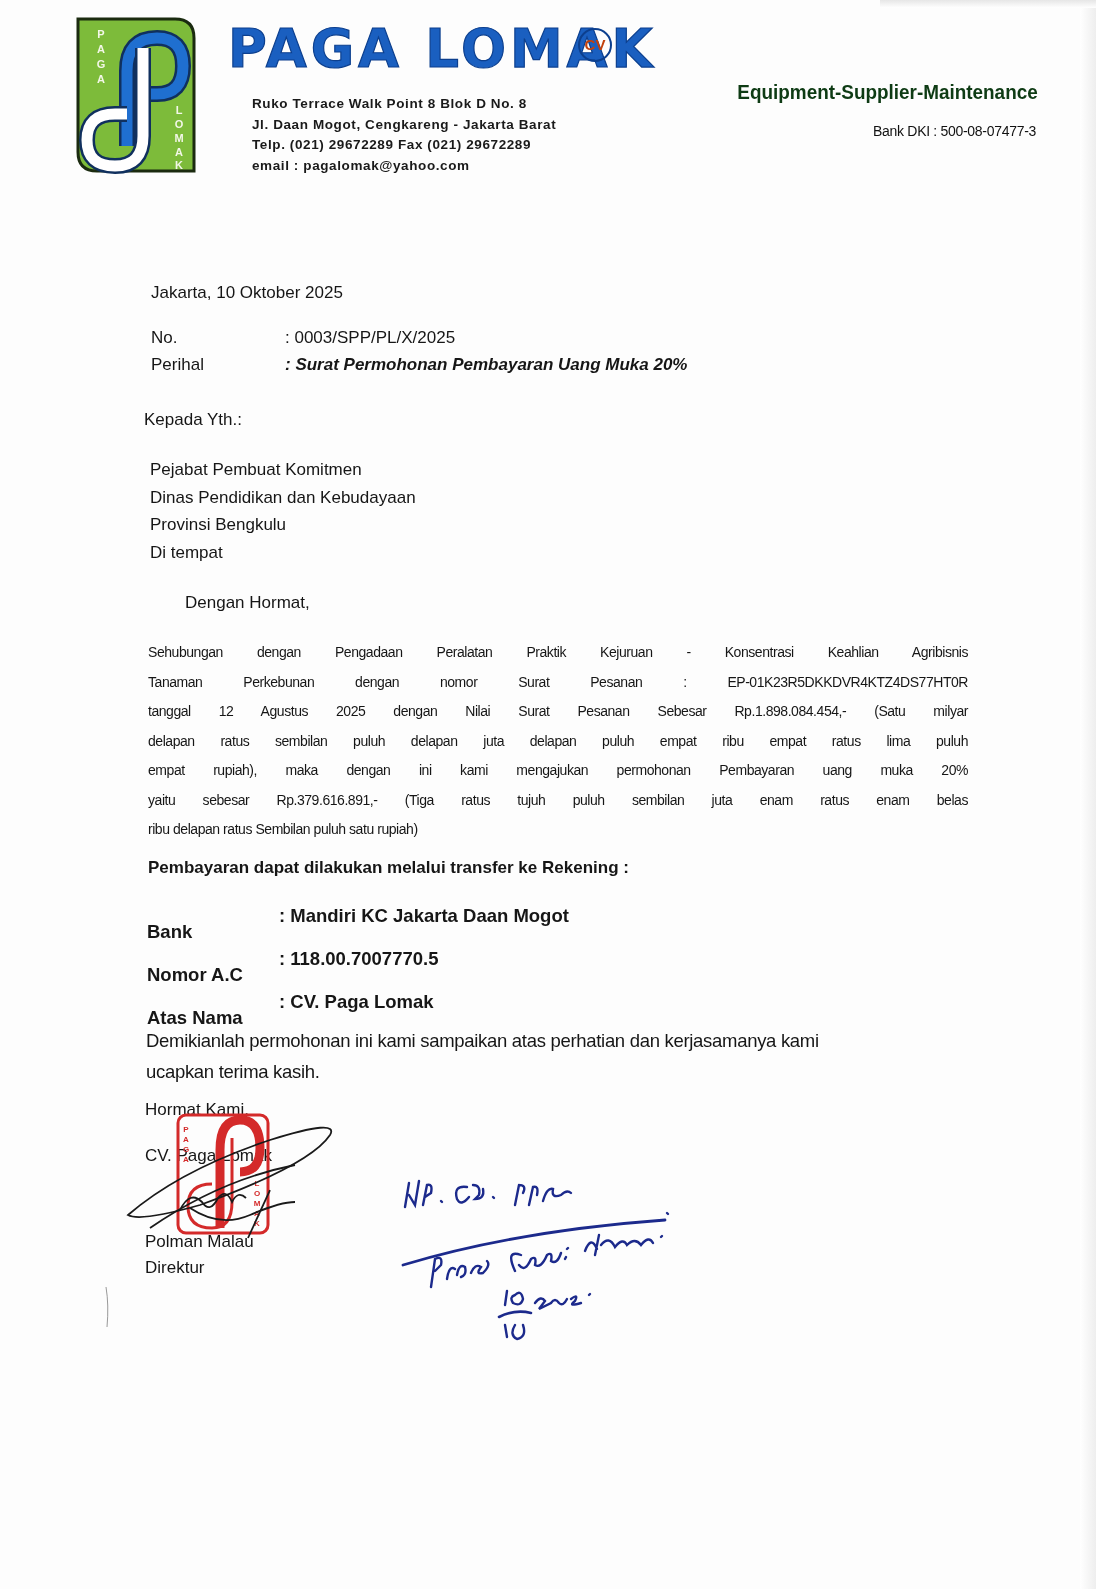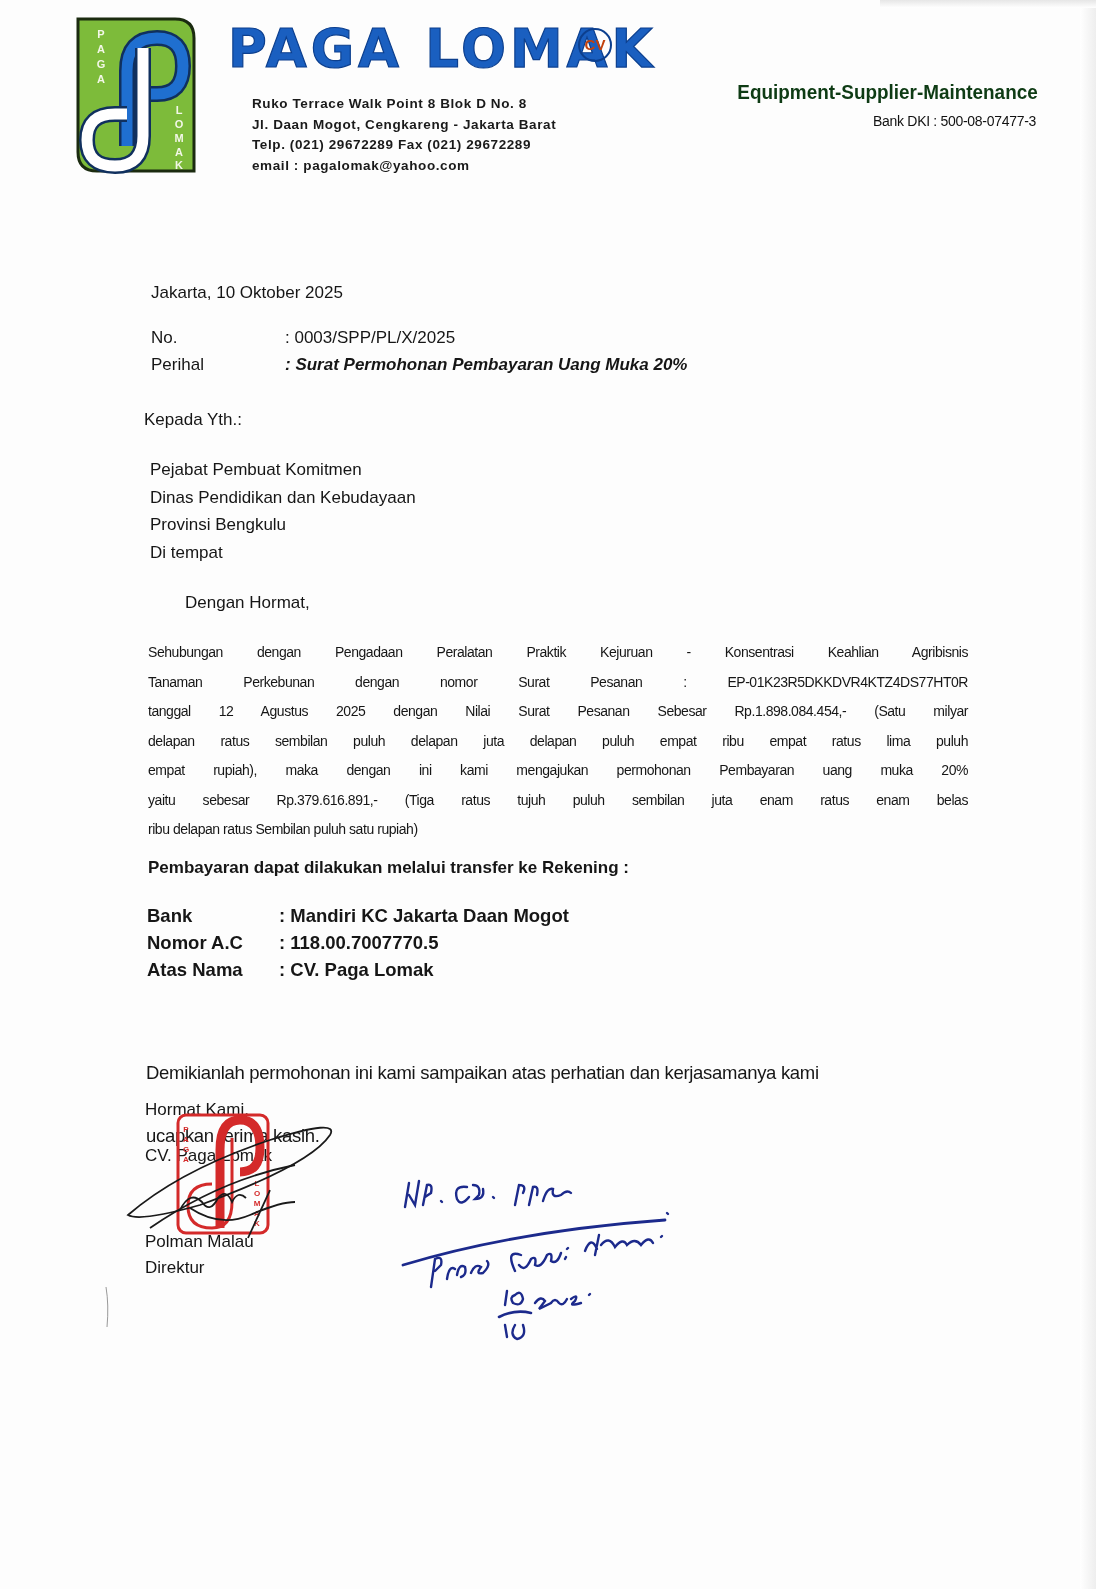--- a/index.html
+++ b/index.html
@@ -52,21 +52,21 @@
   }
   .address div { white-space: nowrap; }
   .tagline {
     position: absolute; right: 58px; top: 80px;
     font-family: "Liberation Sans", sans-serif;
     font-weight: bold; font-size: 21px; color: #0e3b14;
     transform: scaleX(0.9); transform-origin: right;
     white-space: nowrap;
   }
   .bank-dki {
-    position: absolute; right: 60px; top: 113px;
+    position: absolute; right: 60px; top: 123px;
     font-family: "Liberation Sans", sans-serif;
     font-size: 14px; color: #111; white-space: nowrap;
     letter-spacing: -0.3px;
   }
 
   
   .body-text {
     font-family: "Liberation Sans", sans-serif;
     font-size: 17px; color: #161616;
     transform-origin: left;
@@ -82,26 +82,26 @@
     position: absolute; left: 148px; top: 638px; width: 820px;
     font-size: 14px; line-height: 29.5px; text-align: justify;
     text-align-last: left;
     letter-spacing: -0.45px;
   }
   .paragraph .line { display: block; white-space: nowrap; text-align-last: justify; text-align: justify; }
   .paragraph .line.last { text-align-last: left; }
   .payment-heading { left: 148px; top: 858px; font-weight: bold; }
   .bank-table { position: absolute; left: 147px; top: 902px; font-weight: bold; font-size: 18.5px; line-height: 27px; }
   .bank-row { display: flex; white-space: nowrap; }
-  .bank-row .k { width: 132px; }
+  .bank-row .k { width: 132px; margin-top: 16px; }
   .closing {
     position: absolute; left: 146px; top: 1025px; width: 780px;
     font-size: 18.5px; line-height: 31px; letter-spacing: -0.3px;
   }
-  .closing .line { display: block; white-space: nowrap; margin-top: 32px; }
+  .closing .line { display: block; white-space: nowrap; }
   .hormat { left: 145px; top: 1100px; }
   .company-sign { left: 145px; top: 1146px; }
   .signer-name { left: 145px; top: 1232px; }
   .signer-title { left: 145px; top: 1258px; }
 
   .stamp { position: absolute; left: 120px; top: 1110px; width: 230px; height: 130px; }
   .handwriting { position: absolute; left: 395px; top: 1175px; width: 310px; height: 190px; }
   .scan-mark { position: absolute; left: 104px; top: 1285px; width: 6px; height: 45px; }
 </style>
 </head>

